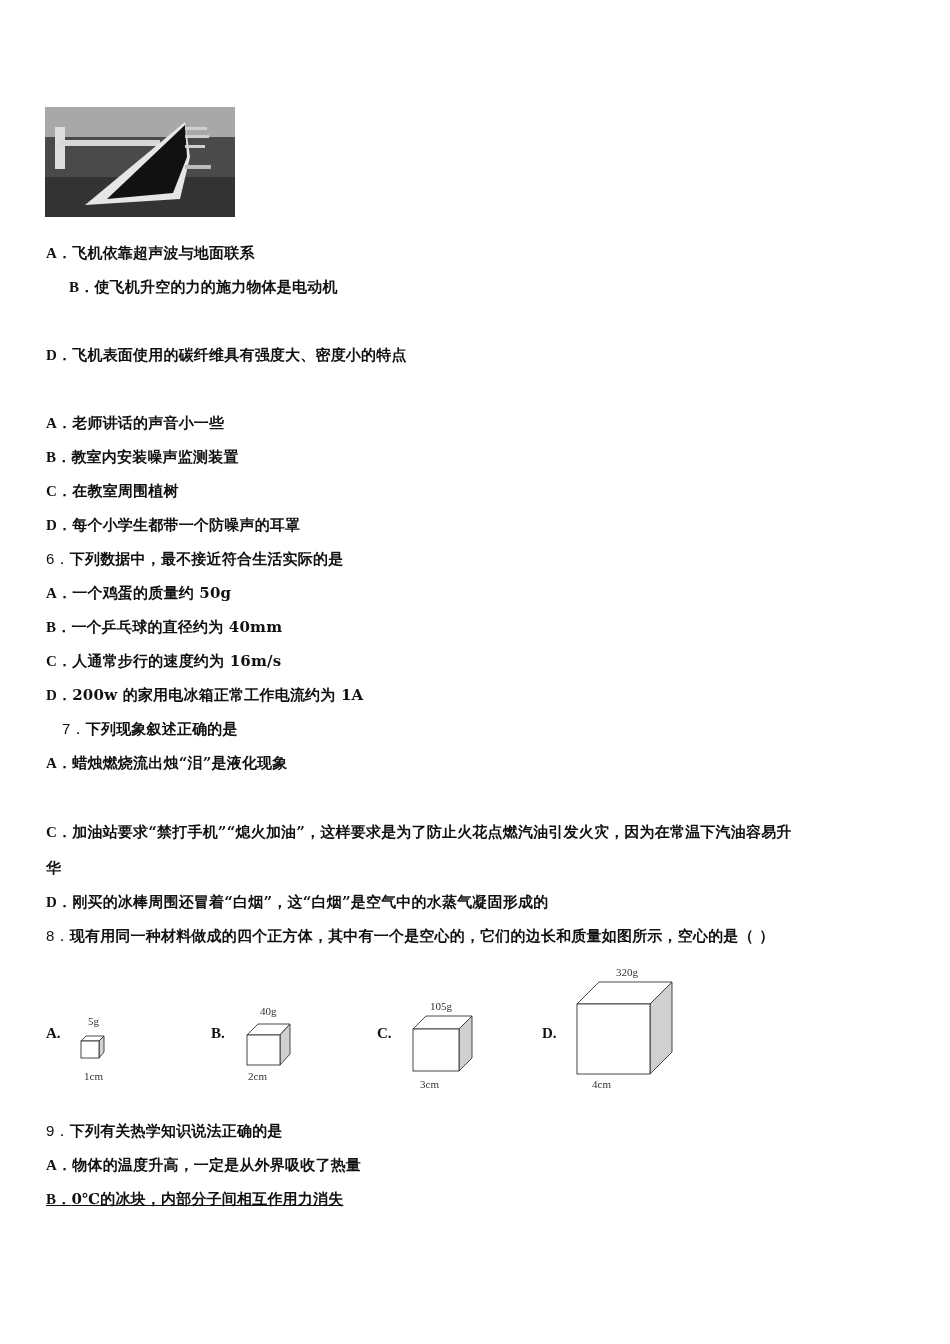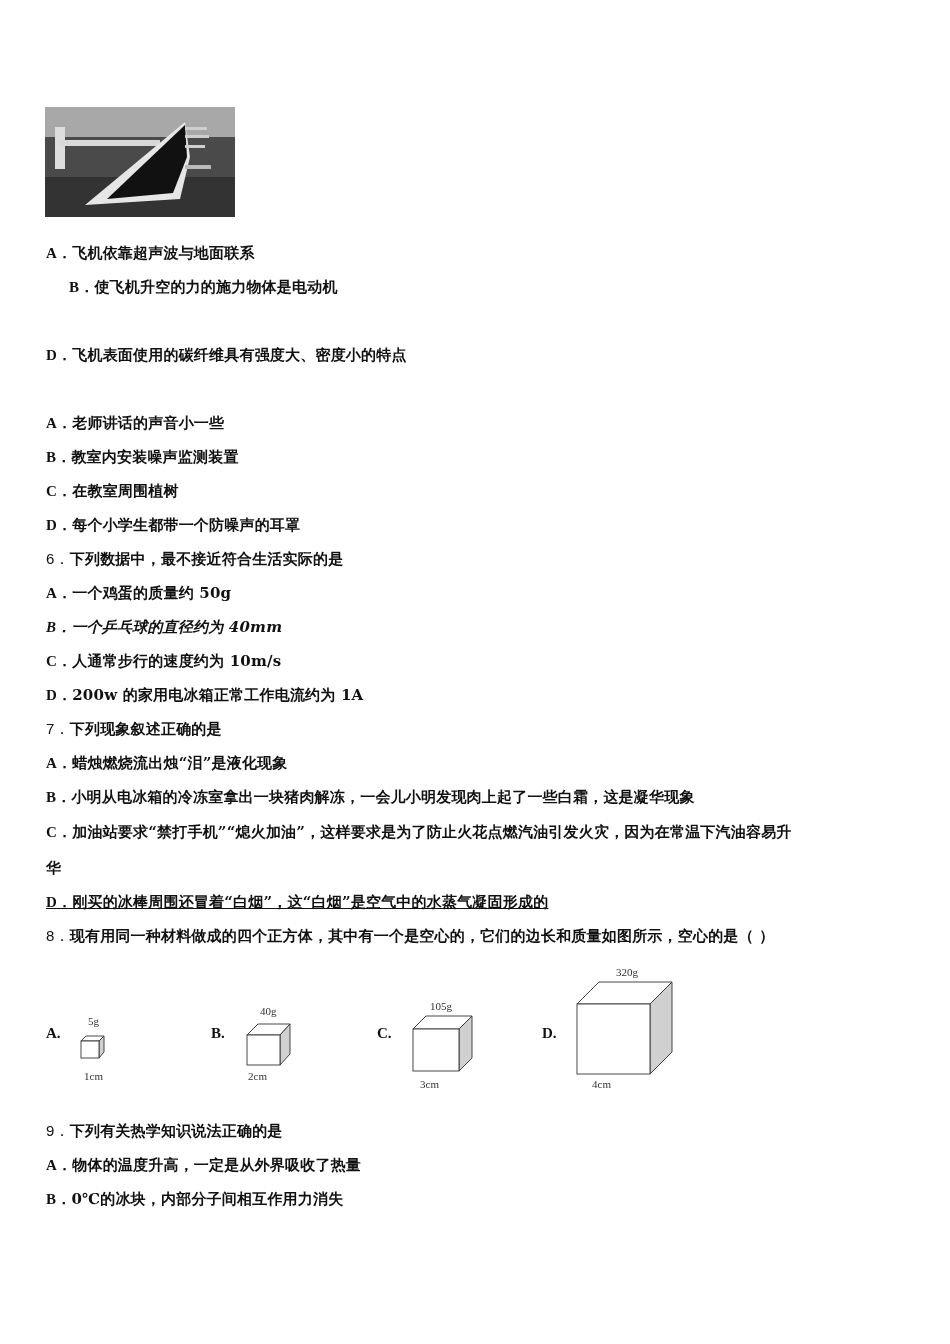--- a/index.html
+++ b/index.html
@@ -72,46 +72,43 @@
   <div class="line" style="top:507px;">
     <span class="lbl">D．</span><span>每个小学生都带一个防噪声的耳罩</span>
   </div>
 
   <div class="line" style="top:541px;">
     <span class="qn">6．</span><span>下列数据中，最不接近符合生活实际的是</span>
   </div>
   <div class="line" style="top:575px;">
     <span class="lbl">A．</span><span>一个鸡蛋的质量约 50g</span>
   </div>
-  <div class="line" style="top:609px;font-style:italic;">
+  <div class="line" style="top:609px;">
     <span class="lbl">B．</span><span>一个乒乓球的直径约为 40mm</span>
   </div>
   <div class="line" style="top:643px;">
-    <span class="lbl">C．</span><span>人通常步行的速度约为 10m/s</span>
+    <span class="lbl">C．</span><span>人通常步行的速度约为 16m/s</span>
   </div>
   <div class="line" style="top:677px;">
     <span class="lbl">D．</span><span>200w 的家用电冰箱正常工作电流约为 1A</span>
   </div>
 
-  <div class="line" style="top:711px;">
+  <div class="line" style="top:711px;margin-left:16px;">
     <span class="qn">7．</span><span>下列现象叙述正确的是</span>
   </div>
   <div class="line" style="top:745px;">
     <span class="lbl">A．</span><span>蜡烛燃烧流出烛“泪”是液化现象</span>
-  </div>
-  <div class="line" style="top:779px;">
-    <span class="lbl">B．</span><span>小明从电冰箱的冷冻室拿出一块猪肉解冻，一会儿小明发现肉上起了一些白霜，这是凝华现象</span>
   </div>
   <div class="line" style="top:814px;">
     <span class="lbl">C．</span><span>加油站要求“禁打手机”“熄火加油”，这样要求是为了防止火花点燃汽油引发火灾，因为在常温下汽油容易升</span>
   </div>
   <div class="line" style="top:850px;">
     <span>华</span>
   </div>
-  <div class="line" style="top:884px;text-decoration:underline;">
+  <div class="line" style="top:884px;">
     <span class="lbl">D．</span><span>刚买的冰棒周围还冒着“白烟”，这“白烟”是空气中的水蒸气凝固形成的</span>
   </div>
 
   <div class="line" style="top:918px;">
     <span class="qn">8．</span><span>现有用同一种材料做成的四个正方体，其中有一个是空心的，它们的边长和质量如图所示，空心的是（ ）</span>
   </div>
 
   <div class="fig">
 
     <span class="opt" style="left:6px; top:67px;">A.</span>
@@ -150,17 +147,17 @@
       <text x="20" y="126">4cm</text>
     </svg>
   </div>
 
   <div class="line" style="top:1113px;">
     <span class="qn">9．</span><span>下列有关热学知识说法正确的是</span>
   </div>
   <div class="line" style="top:1147px;">
     <span class="lbl">A．</span><span>物体的温度升高，一定是从外界吸收了热量</span>
   </div>
-  <div class="line" style="top:1181px;">
+  <div class="line" style="top:1181px;text-decoration:underline;">
     <span class="lbl">B．</span><span>0℃的冰块，内部分子间相互作用力消失</span>
   </div>
 
 </div>
 
 </body></html>

